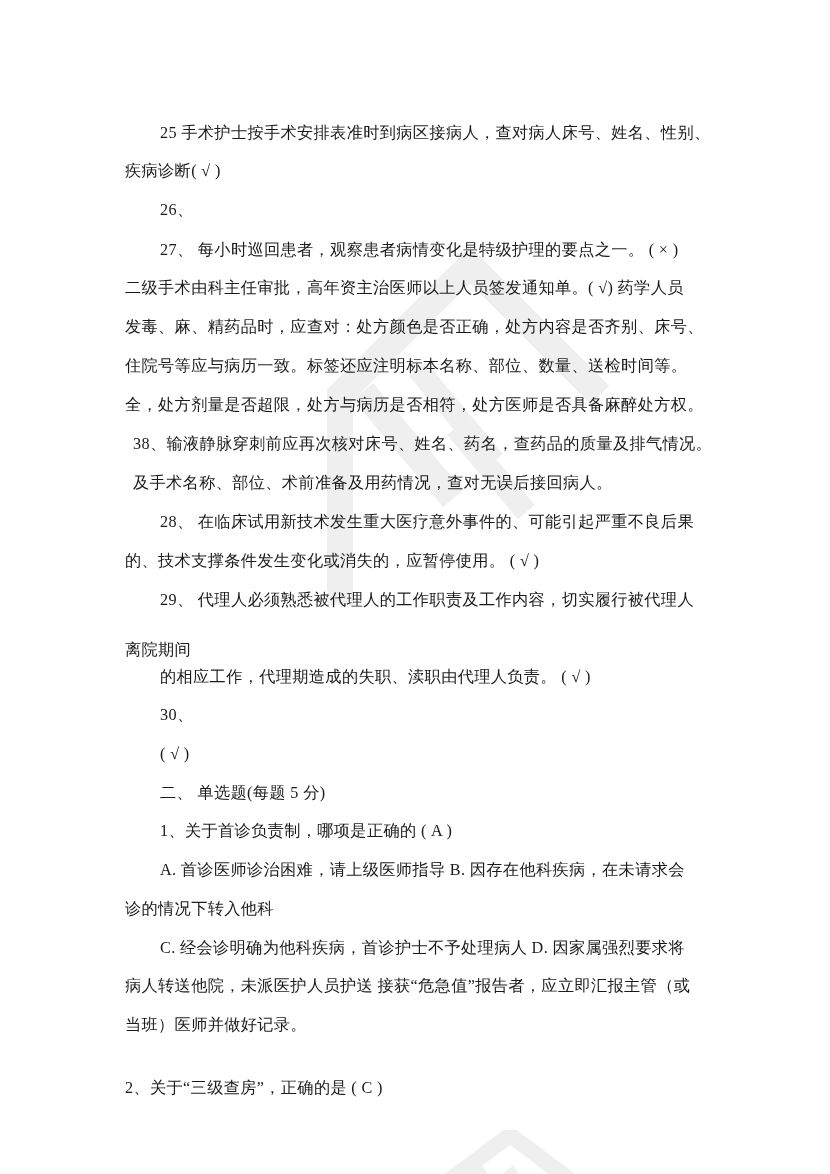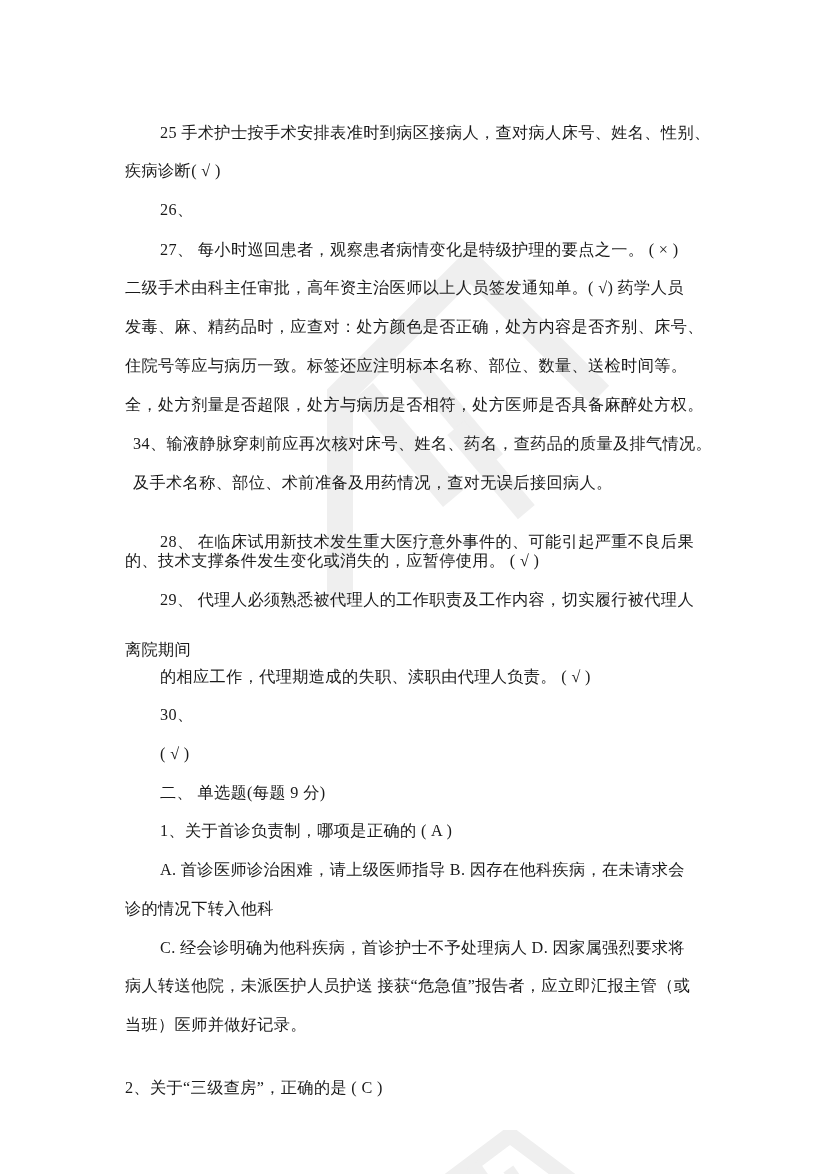--- a/index.html
+++ b/index.html
@@ -67,30 +67,30 @@
 
   <div id="lines">
       <div class="line indent" style="top: 108px;">25 手术护士按手术安排表准时到病区接病人，查对病人床号、姓名、性别、</div>
       <div class="line" style="top: 146px; text-align: center;">疾病诊断( √ )</div>
       <div class="line indent" style="top: 185px;">26、</div>
       <div class="line indent" style="top: 225px;">27、  每小时巡回患者，观察患者病情变化是特级护理的要点之一。 ( × )</div>
       <div class="line" style="top: 263px;">二级手术由科主任审批，高年资主治医师以上人员签发通知单。( √)  药学人员</div>
       <div class="line" style="top: 302px; text-align: center;">发毒、麻、精药品时，应查对：处方颜色是否正确，处方内容是否齐别、床号、</div>
       <div class="line" style="top: 341px;">住院号等应与病历一致。标签还应注明标本名称、部位、数量、送检时间等。</div>
       <div class="line" style="top: 380px;">全，处方剂量是否超限，处方与病历是否相符，处方医师是否具备麻醉处方权。</div>
-      <div class="line indent-xs" style="top: 419px;">34、输液静脉穿刺前应再次核对床号、姓名、药名，查药品的质量及排气情况。</div>
+      <div class="line indent-xs" style="top: 419px;">38、输液静脉穿刺前应再次核对床号、姓名、药名，查药品的质量及排气情况。</div>
       <div class="line indent-xs" style="top: 458px; text-align: right;">及手术名称、部位、术前准备及用药情况，查对无误后接回病人。</div>
-      <div class="line indent" style="top: 497px; margin-top: 20px;">28、  在临床试用新技术发生重大医疗意外事件的、可能引起严重不良后果</div>
+      <div class="line indent" style="top: 497px;">28、  在临床试用新技术发生重大医疗意外事件的、可能引起严重不良后果</div>
       <div class="line" style="top: 536px;">的、技术支撑条件发生变化或消失的，应暂停使用。 ( √ )</div>
       <div class="line indent" style="top: 575px;">29、  代理人必须熟悉被代理人的工作职责及工作内容，切实履行被代理人</div>
       <div class="line" style="top: 613px; margin-top: 12px;">离院期间</div>
       <div class="line indent" style="top: 652px;">的相应工作，代理期造成的失职、渎职由代理人负责。 ( √ )</div>
       <div class="line indent" style="top: 690px;">30、</div>
       <div class="line indent" style="top: 729px;">( √ )</div>
-      <div class="line indent" style="top: 768px;">二、  单选题(每题 9 分)</div>
+      <div class="line indent" style="top: 768px;">二、  单选题(每题 5 分)</div>
       <div class="line indent" style="top: 806px;">1、关于首诊负责制，哪项是正确的 ( A )</div>
       <div class="line indent" style="top: 845px;">A. 首诊医师诊治困难，请上级医师指导  B. 因存在他科疾病，在未请求会</div>
       <div class="line" style="top: 884px;">诊的情况下转入他科</div>
       <div class="line indent" style="top: 923px;">C. 经会诊明确为他科疾病，首诊护士不予处理病人  D. 因家属强烈要求将</div>
       <div class="line" style="top: 961px;">病人转送他院，未派医护人员护送  接获“危急值”报告者，应立即汇报主管（或</div>
       <div class="line" style="top: 1000px;">当班）医师并做好记录。</div>
       <div class="line" style="top: 1031px; margin-top: 32px;">2、关于“三级查房”，正确的是 ( C )</div>
     </div>
 </div>
 

